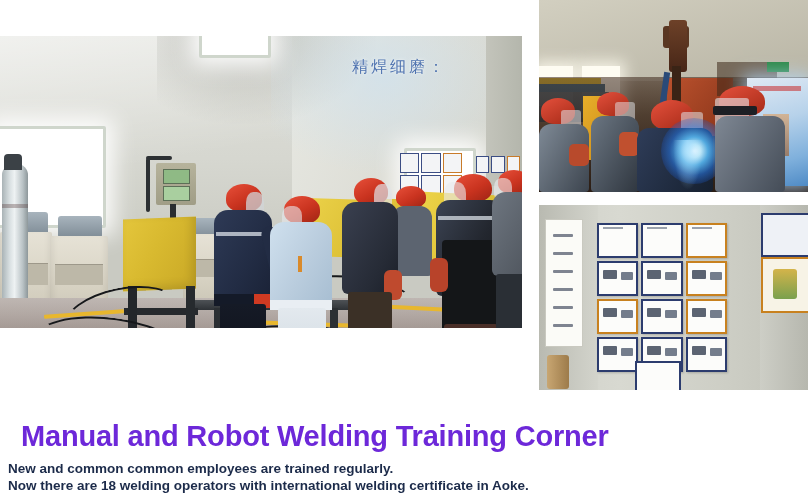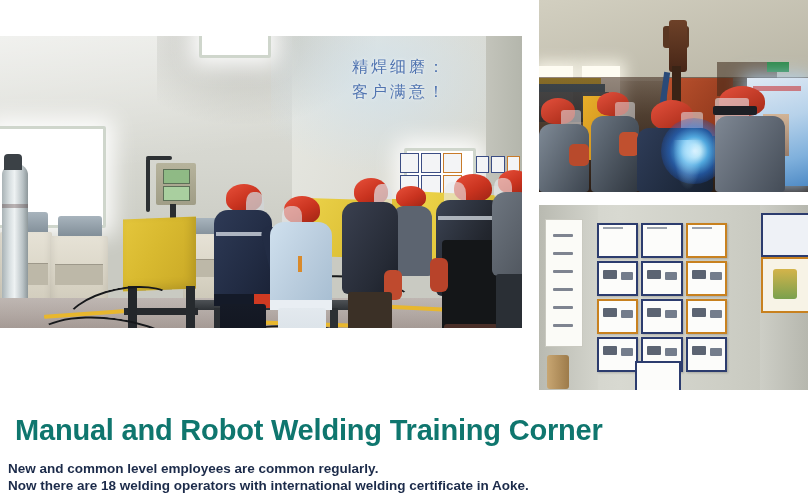--- a/index.html
+++ b/index.html
@@ -445,22 +445,22 @@
             background: linear-gradient(to right,#c8a672,#9d7b4a); border-radius:3px;}
 
   
   .title-block { position:absolute; left: 10px; top: 408px; }
   .slide-title {
     font-family: "Liberation Sans", sans-serif;
     font-weight: bold;
     font-size: 29px;
     line-height: 34px;
     letter-spacing: -0.2px;
-    color: #0f766e;
-    margin: 5px;
+    color: #6d28d9;
+    margin: 11px;
     white-space: nowrap;
   }
   .subtitle-block { position:absolute; left: 8px; top: 460px; }
   .subtitle-line {
     font-family: "Liberation Sans", sans-serif;
     font-weight: bold;
     font-size: 13.5px;
     line-height: 17px;
     color: #1c2b4a;
     margin: 0;
@@ -480,21 +480,20 @@
 
     <div class="layer mw-win mw-win-a"></div>
     <div class="layer mw-win mw-win-r1"></div>
     <div class="layer mw-win mw-win-r2"></div>
 
     <div class="layer mw-rightwall"></div>
     <div class="layer mw-rightwall2"></div>
 
     <div class="layer mw-banner">
       <div>精焊细磨：</div>
-      <div>客户满意！</div>
     </div>
 
     <div class="layer mw-posters pg">
       <div class="pp"></div>
       <div class="pp"></div>
       <div class="pp orange"></div>
       <div class="pp"></div>
       <div class="pp"></div>
       <div class="pp orange"></div>
       <div class="pp orange"></div>
@@ -756,17 +755,17 @@
       <div class="fig"></div>
     </div>
     <div class="layer pb-jar"></div>
   </div>
 
   <div class="title-block">
     <h1 class="slide-title">Manual and Robot Welding Training Corner</h1>
   </div>
 
   <div class="subtitle-block">
-    <p class="subtitle-line">New and common level employees are common regularly.</p>
+    <p class="subtitle-line">New and common common employees are trained regularly.</p>
     <p class="subtitle-line">Now there are 18 welding operators with international welding certificate in Aoke.</p>
   </div>
 
 </div>
 
 </body></html>

